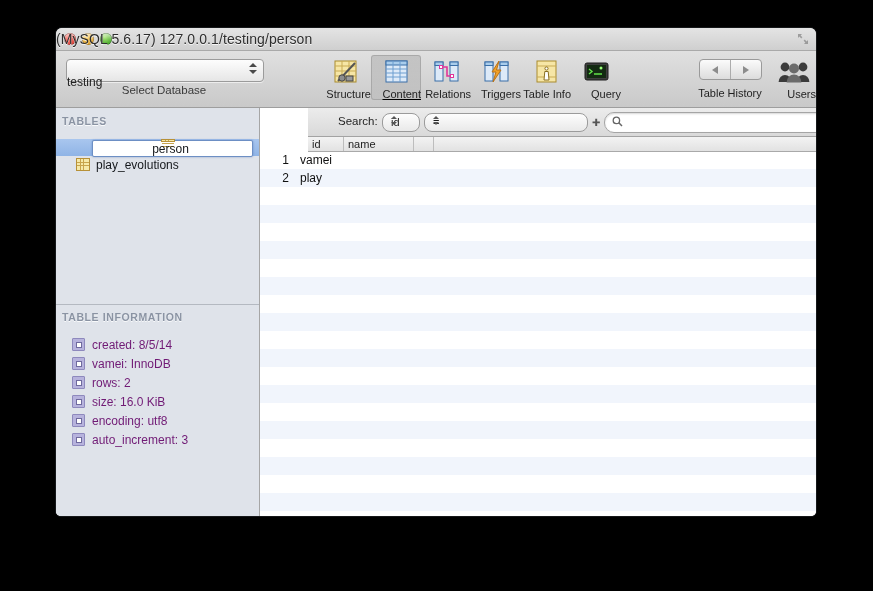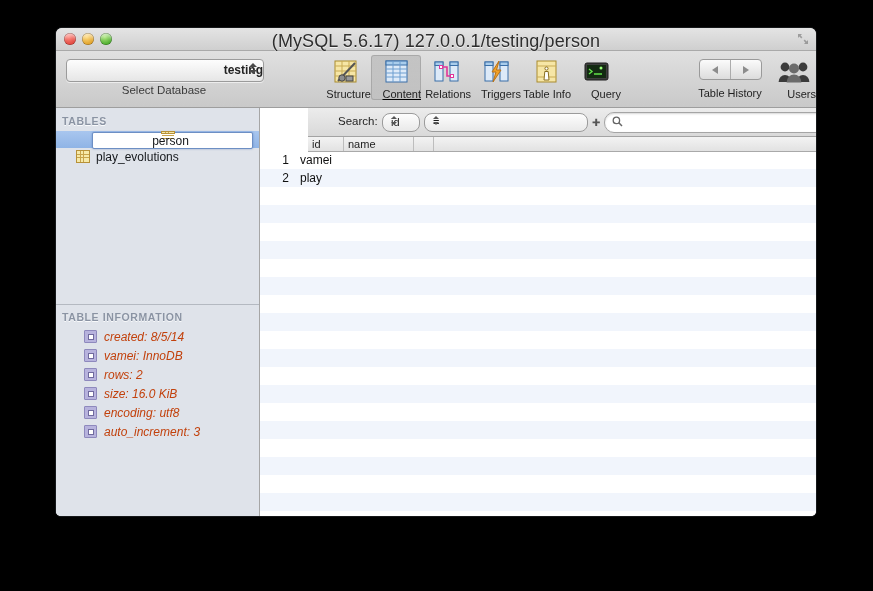--- a/index.html
+++ b/index.html
@@ -15,31 +15,31 @@
   
   .titlebar{position:relative;height:22px;
     background:linear-gradient(#e4e4e4,#cfcfcf);
     border-bottom:1px solid #a9a9a9;}
   .lights{position:absolute;left:8px;top:5px;display:flex;gap:6px;}
   .light{width:12px;height:12px;border-radius:50%;position:relative;
          box-shadow:inset 0 0 0 .5px rgba(0,0,0,.38), inset 0 5px 4px -3px rgba(255,255,255,.75);}
   .l-red{background:radial-gradient(circle at 40% 32%, #ff8b82, #e0473e 72%);}
   .l-yel{background:radial-gradient(circle at 40% 32%, #ffdb7e, #dfa028 72%);}
   .l-grn{background:radial-gradient(circle at 40% 32%, #b0e87f, #49aa2b 72%);}
-  .title{position:absolute;left:0;right:0;top:3px;text-align:center;font-size:18px;
+  .title{position:absolute;left:0;right:0;top:3px;font-size:14px;
     color:#2e2e2e;text-shadow:0 1px 0 rgba(255,255,255,.75);letter-spacing:.1px;}
   .fullscr{position:absolute;right:7px;top:5px;width:12px;height:12px;opacity:.55;}
 
   
   .toolbar{position:relative;height:56px;background:linear-gradient(#e0e0e0,#c9c9c9);
     border-bottom:1px solid #9e9e9e;}
   .dbsel{position:absolute;left:10px;top:8px;width:196px;height:21px;border-radius:4px;
     background:linear-gradient(#fdfdfd,#e6e6e6);border:1px solid #9b9b9b;
     box-shadow:0 1px 0 rgba(255,255,255,.6);}
-  .dbsel .val{position:absolute;left:0;right:0;top:3px;text-align:right;font-size:12px;font-weight:bold;color:#232323;}
+  .dbsel .val{position:absolute;left:0;right:0;top:15px;text-align:left;font-size:12px;font-weight:normal;color:#232323;}
   .dbsel .arrows{position:absolute;right:5px;top:3px;width:9px;height:15px;}
   .dbsel .arrows i{display:block;width:0;height:0;border-left:4px solid transparent;border-right:4px solid transparent;}
   .dbsel .arrows i.up{border-bottom:4px solid #4a4a4a;margin-bottom:3px;}
   .dbsel .arrows i.dn{border-top:4px solid #4a4a4a;}
   .dbsel-label{position:absolute;left:10px;top:33px;width:196px;text-align:center;font-size:11.5px;color:#3a3a3a;}
 
   .tb-group{position:absolute;top:4px;display:flex;}
   .tb-item{width:50px;text-align:center;cursor:default;padding-top:2px;border-radius:3px;}
   .tb-item.sel{background:linear-gradient(rgba(0,0,0,.12),rgba(0,0,0,.05));
     box-shadow:inset 0 0 0 1px rgba(0,0,0,.13);text-decoration:underline;}
@@ -53,36 +53,36 @@
   .hist div+div{border-left:1px solid #acacac;}
   .hist-lbl{position:absolute;left:636px;top:36px;width:76px;text-align:center;font-size:11px;color:#1f1f1f;}
   .tri-l{width:0;height:0;border-top:4px solid transparent;border-bottom:4px solid transparent;border-right:6px solid #8c8c8c;}
   .tri-r{width:0;height:0;border-top:4px solid transparent;border-bottom:4px solid transparent;border-left:6px solid #8c8c8c;}
 
   
   .body{position:relative;height:409px;background:#e7e7e7;}
   .sidebar{position:absolute;left:0;top:0;width:203px;height:100%;
     background:#dfe3ea;border-right:1px solid #a6a6a6;}
   .sb-head{font-size:10.5px;font-weight:bold;letter-spacing:.6px;color:#8a93a3;
-    padding:7px 0 4px 6px;text-shadow:0 1px 0 rgba(255,255,255,.8);}
+    padding:7px 0 12px 6px;text-shadow:0 1px 0 rgba(255,255,255,.8);}
   .tables-pane{position:relative;height:196px;}
   .tbl-row{height:17px;display:flex;align-items:center;padding-left:20px;font-size:12px;color:#15181c;}
   .tbl-row.sel{background:linear-gradient(#a9c6ee,#8fb4e6);position:relative;flex-direction:column;}
   .tbl-row.sel .namebox{position:absolute;left:36px;right:6px;top:1px;height:15px;
      background:#fff;border:1px solid #6d8fc4;border-radius:2px;box-shadow:0 0 2px rgba(40,90,170,.5);}
   .tbl-row .nm{position:relative;z-index:2;margin-left:6px;}
   .grid-ico{position:relative;z-index:2;width:12px;height:11px;border:1px solid #b79138;background:#f6e9a8;}
   .grid-ico:before{content:"";position:absolute;left:0;right:0;top:3px;height:1px;background:#c8a44c;
     box-shadow:0 3px 0 #c8a44c;}
   .grid-ico:after{content:"";position:absolute;top:0;bottom:0;left:3px;width:1px;background:#c8a44c;
     box-shadow:3px 0 0 #c8a44c;}
 
   .splitter{position:absolute;left:0;right:0;height:1px;background:#b4b9c1;}
   .info-pane{position:absolute;left:0;right:0;bottom:0;top:196px;background:#dfe3ea;}
-  .info-row{height:19px;display:flex;align-items:center;padding-left:28px;font-size:12px;color:#c2410c;font-style:italic;}
+  .info-row{height:19px;display:flex;align-items:center;padding-left:16px;font-size:12px;color:#701a75;}
   .info-bullet{width:11px;height:11px;background:#b7b3dd;border:1px solid #8e89bd;border-radius:1px;
     margin-right:7px;display:flex;align-items:center;justify-content:center;}
   .info-bullet i{width:4px;height:4px;background:#fff;border:1px solid #6f6a9e;display:block;}
 
   
   .content{position:absolute;left:204px;top:0;right:0;height:100%;background:#fff;padding-left:48px;}
   .searchbar{position:relative;height:28px;background:linear-gradient(#ececec,#d9d9d9);
     border-bottom:1px solid #a3a3a3;}
   .srch-lbl{position:absolute;left:30px;top:7px;font-size:11.5px;color:#242424;}
   .popup{position:absolute;top:5px;height:17px;border:1px solid #9b9b9b;border-radius:8px;

